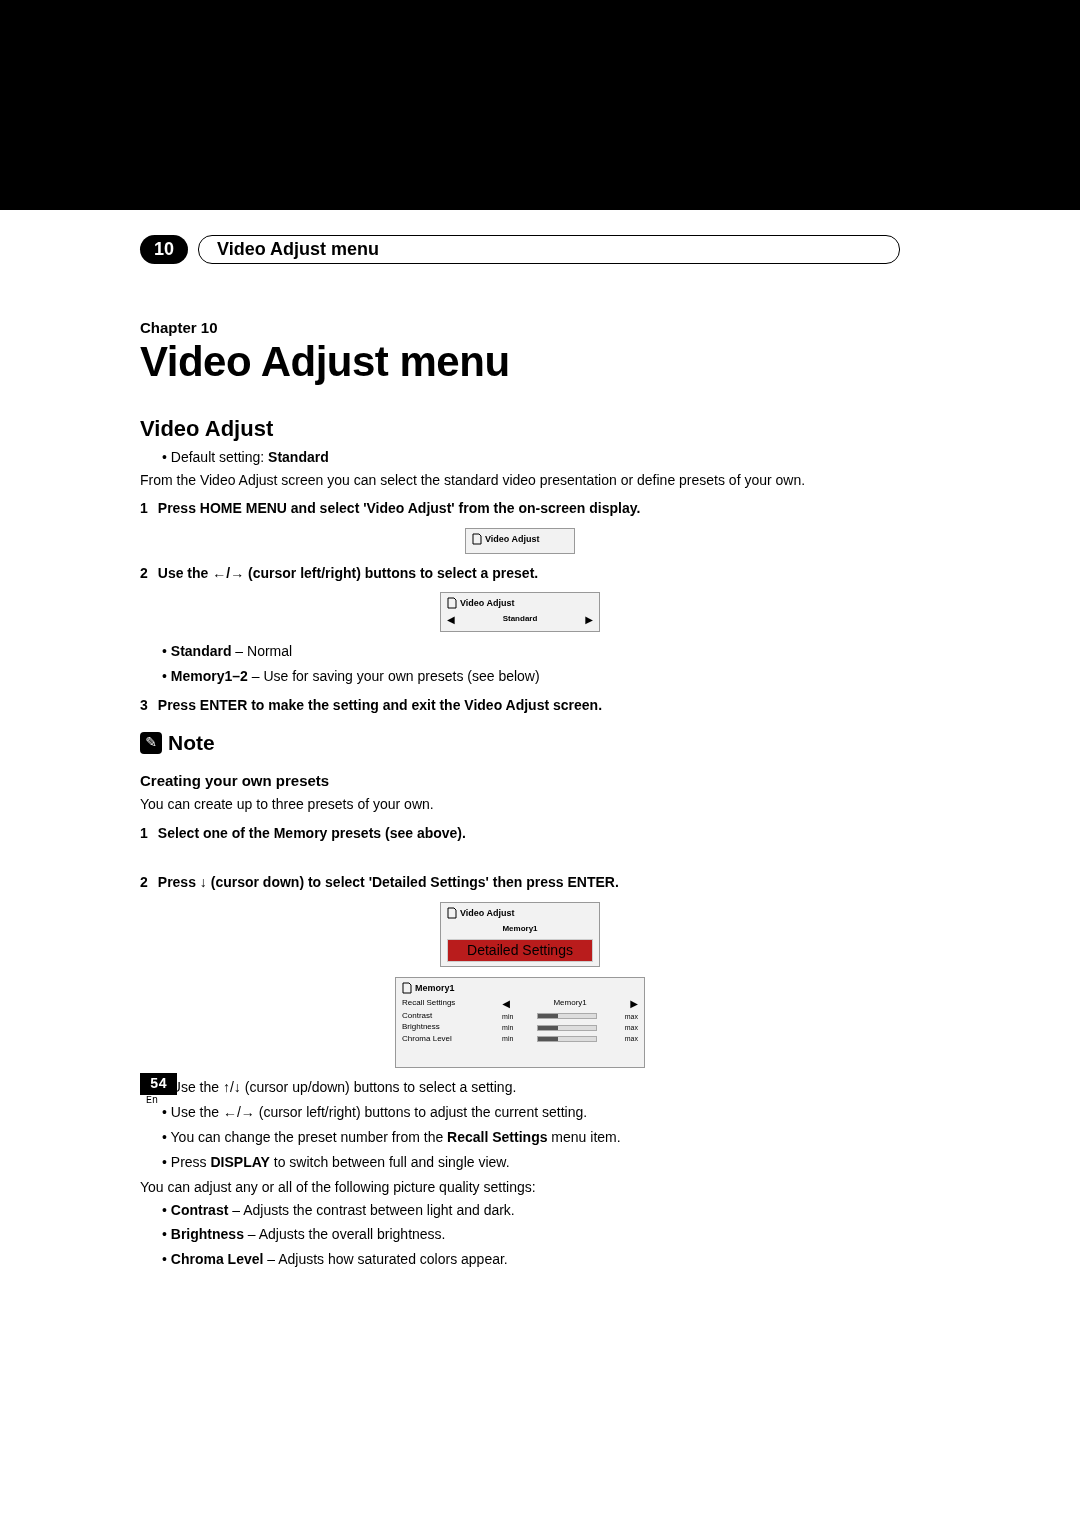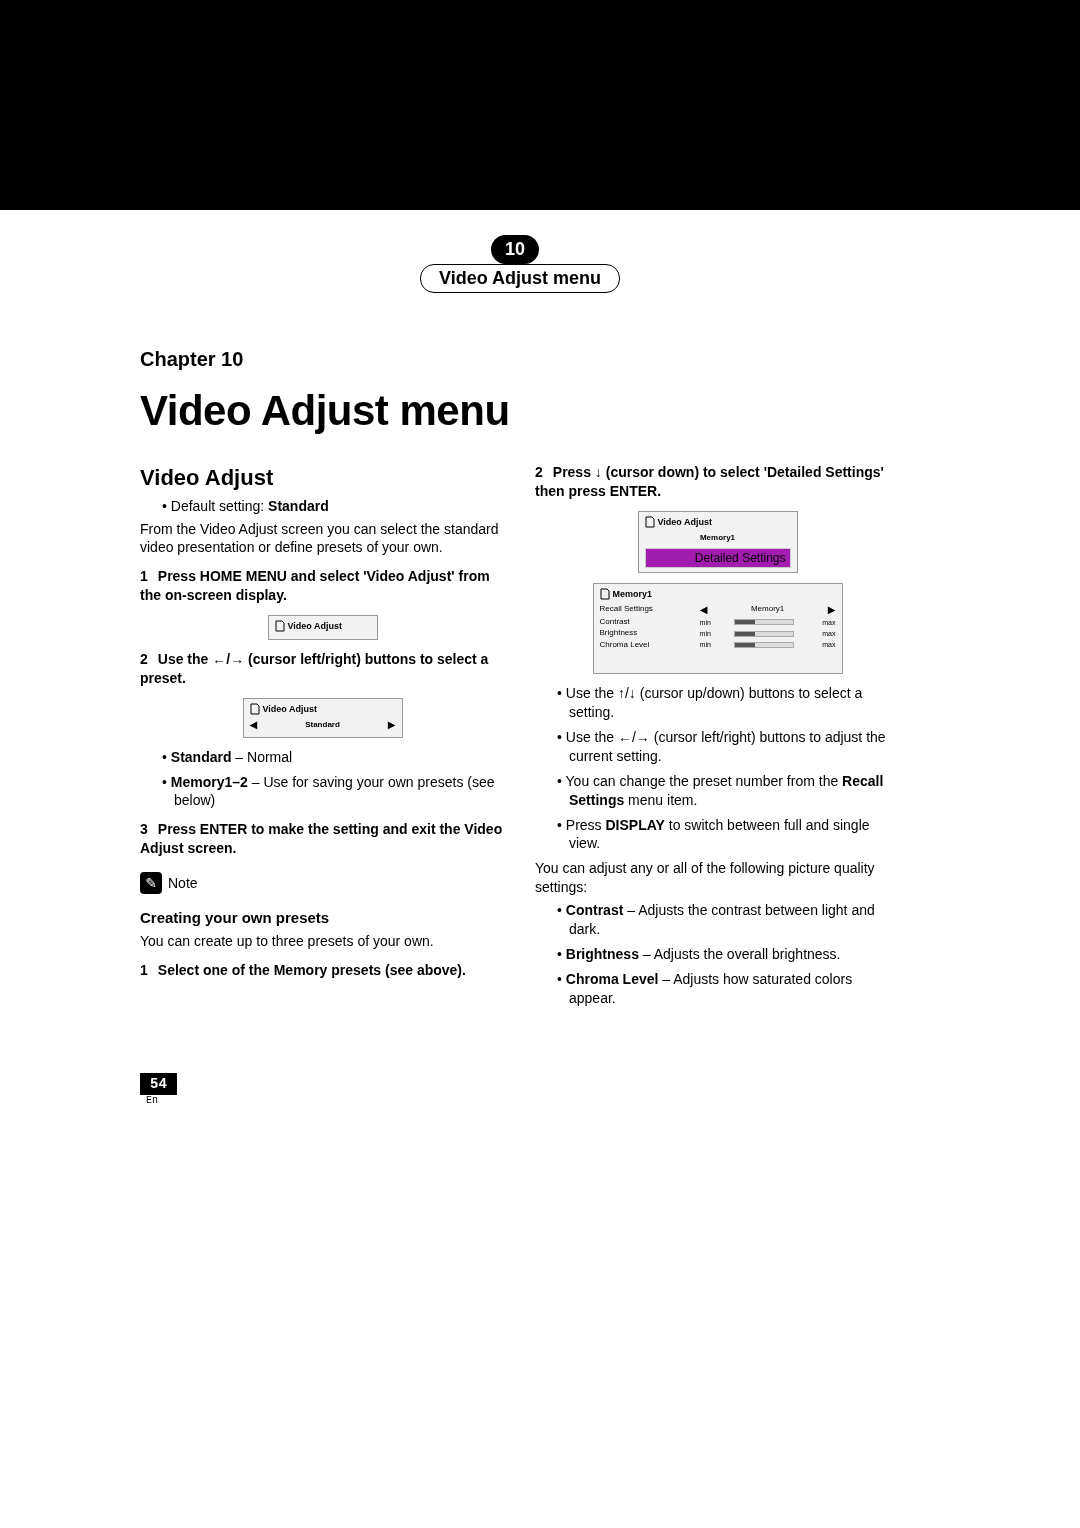--- a/index.html
+++ b/index.html
@@ -6,62 +6,62 @@
   body {
     font-family: Arial, Helvetica, sans-serif;
     background: #fff;
     width: 1080px;
     height: 1528px;
     position: relative;
     color: #000;
   }
   .top-black { position: absolute; left: 0; top: 0; width: 1080px; height: 210px; background: #000; }
   .page { position: absolute; left: 140px; top: 235px; width: 760px; }
-  .header-row { display: flex; align-items: center; margin-bottom: 55px; flex-direction: column; }
+  .header-row { display: flex; align-items: center; margin-bottom: 55px; }
   .chap-badge {
     background: #000; color: #fff; font-weight: bold; font-size: 18px;
     border-radius: 16px; padding: 4px 14px; margin-right: 10px;
   }
   .chap-title-pill {
     flex: 1; border: 1px solid #000; border-radius: 14px;
     padding: 3px 18px; font-weight: bold; font-size: 18px; color: #000;
     display: flex; align-items: center;
   }
-  .chapter-label { font-weight: bold; font-size: 20px; margin-bottom: 16px; }
+  .chapter-label { font-weight: bold; font-size: 15px; margin-bottom: 2px; }
   .main-title { font-weight: 900; font-size: 42px; margin-bottom: 28px; letter-spacing: -0.5px; }
-  .columns { display: flex; gap: 30px; }
+  .columns { display: flex; gap: 30px; flex-direction: column; }
   .col { flex: 1; font-size: 14px; line-height: 1.35; }
   .section-h2 { font-weight: 900; font-size: 22px; margin-bottom: 4px; }
   .section-h3 { font-weight: bold; font-size: 15px; margin-top: 14px; margin-bottom: 2px; }
   .bullet-ind { padding-left: 22px; }
   ul { list-style: none; margin: 4px 0 6px 0; padding-left: 22px; }
   ul li { position: relative; margin-bottom: 6px; text-indent: -12px; padding-left: 12px; }
   ul li::before { content: "• "; }
   .step { font-weight: bold; margin-top: 10px; }
   .step .n { font-weight: bold; margin-right: 10px; }
   .bodytxt { margin-top: 4px; }
   .note-box { display: flex; align-items: center; margin-top: 14px; margin-bottom: 4px; }
   .note-icon {
     width: 22px; height: 22px; background: #000; border-radius: 4px;
     color: #fff; display: inline-flex; align-items: center; justify-content: center;
     font-size: 14px; margin-right: 6px;
   }
-  .note-label { font-weight: normal; font-size: 14px; }
+  .note-label { font-weight: bold; font-size: 21px; }
   .osd-box {
     border: 1px solid #999; background: #f2f2f2; margin: 10px auto;
     font-size: 9px; padding: 4px 6px; text-align: left;
   }
   .osd-small { width: 110px; }
   .osd-med { width: 160px; }
   .osd-wide { width: 250px; }
   .osd-title { font-weight: bold; font-size: 9px; margin-bottom: 3px; display: flex; align-items: center; }
   .osd-title svg { margin-right: 3px; }
   .osd-row { display: flex; align-items: center; justify-content: space-between; font-size: 8px; margin: 1px 0; }
   .osd-center { text-align: center; font-weight: bold; font-size: 8px; padding: 2px 0; }
-  .osd-det { background: #a21caf; border: 1px solid #ccc; text-align: right; font-size: 12px; padding: 1px 4px; margin-top: 2px; }
+  .osd-det { background: #b91c1c; border: 1px solid #ccc; text-align: center; font-size: 14px; padding: 1px 4px; margin-top: 2px; }
   .slider { display: inline-block; width: 60px; height: 6px; background: linear-gradient(to right, #555 0%, #555 35%, #ddd 35%, #ddd 100%); vertical-align: middle; border: 1px solid #aaa; }
   .arrow { font-size: 10px; }
   .osd-mem-rows { font-size: 8px; line-height: 1.3; margin-top: 2px; }
   .osd-mem-rows .r { display: flex; align-items: center; justify-content: space-between; margin: 1px 0; }
   .osd-mem-rows .lbl { width: 70px; }
   .osd-mem-rows .mm { width: 18px; text-align: right; font-size: 7px; }
   .pn {
     background: #000; color: #fff; font-weight: bold; font-size: 14px;
     padding: 3px 10px; display: inline-block;
   }

